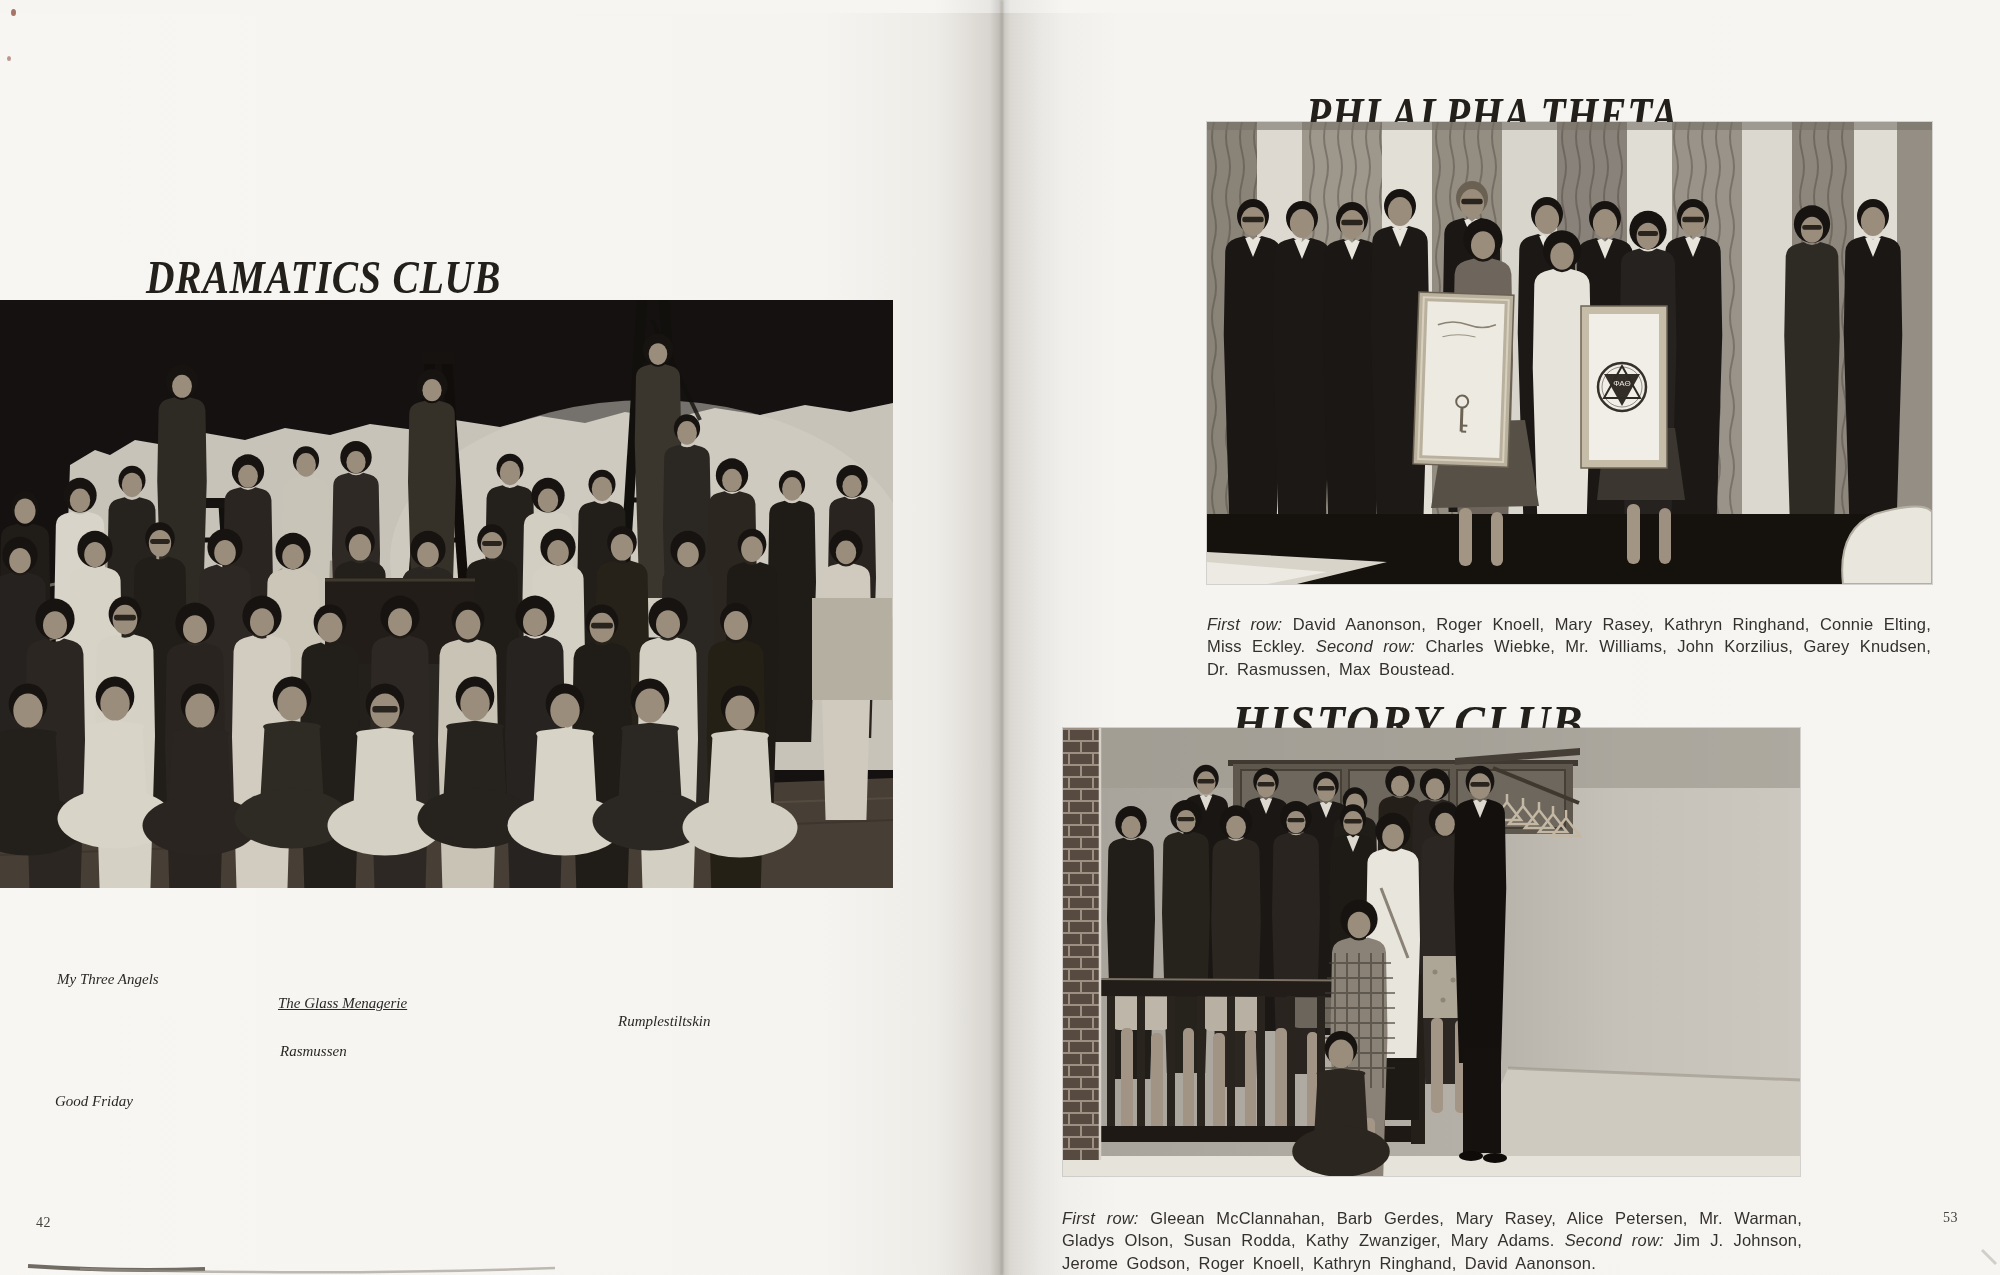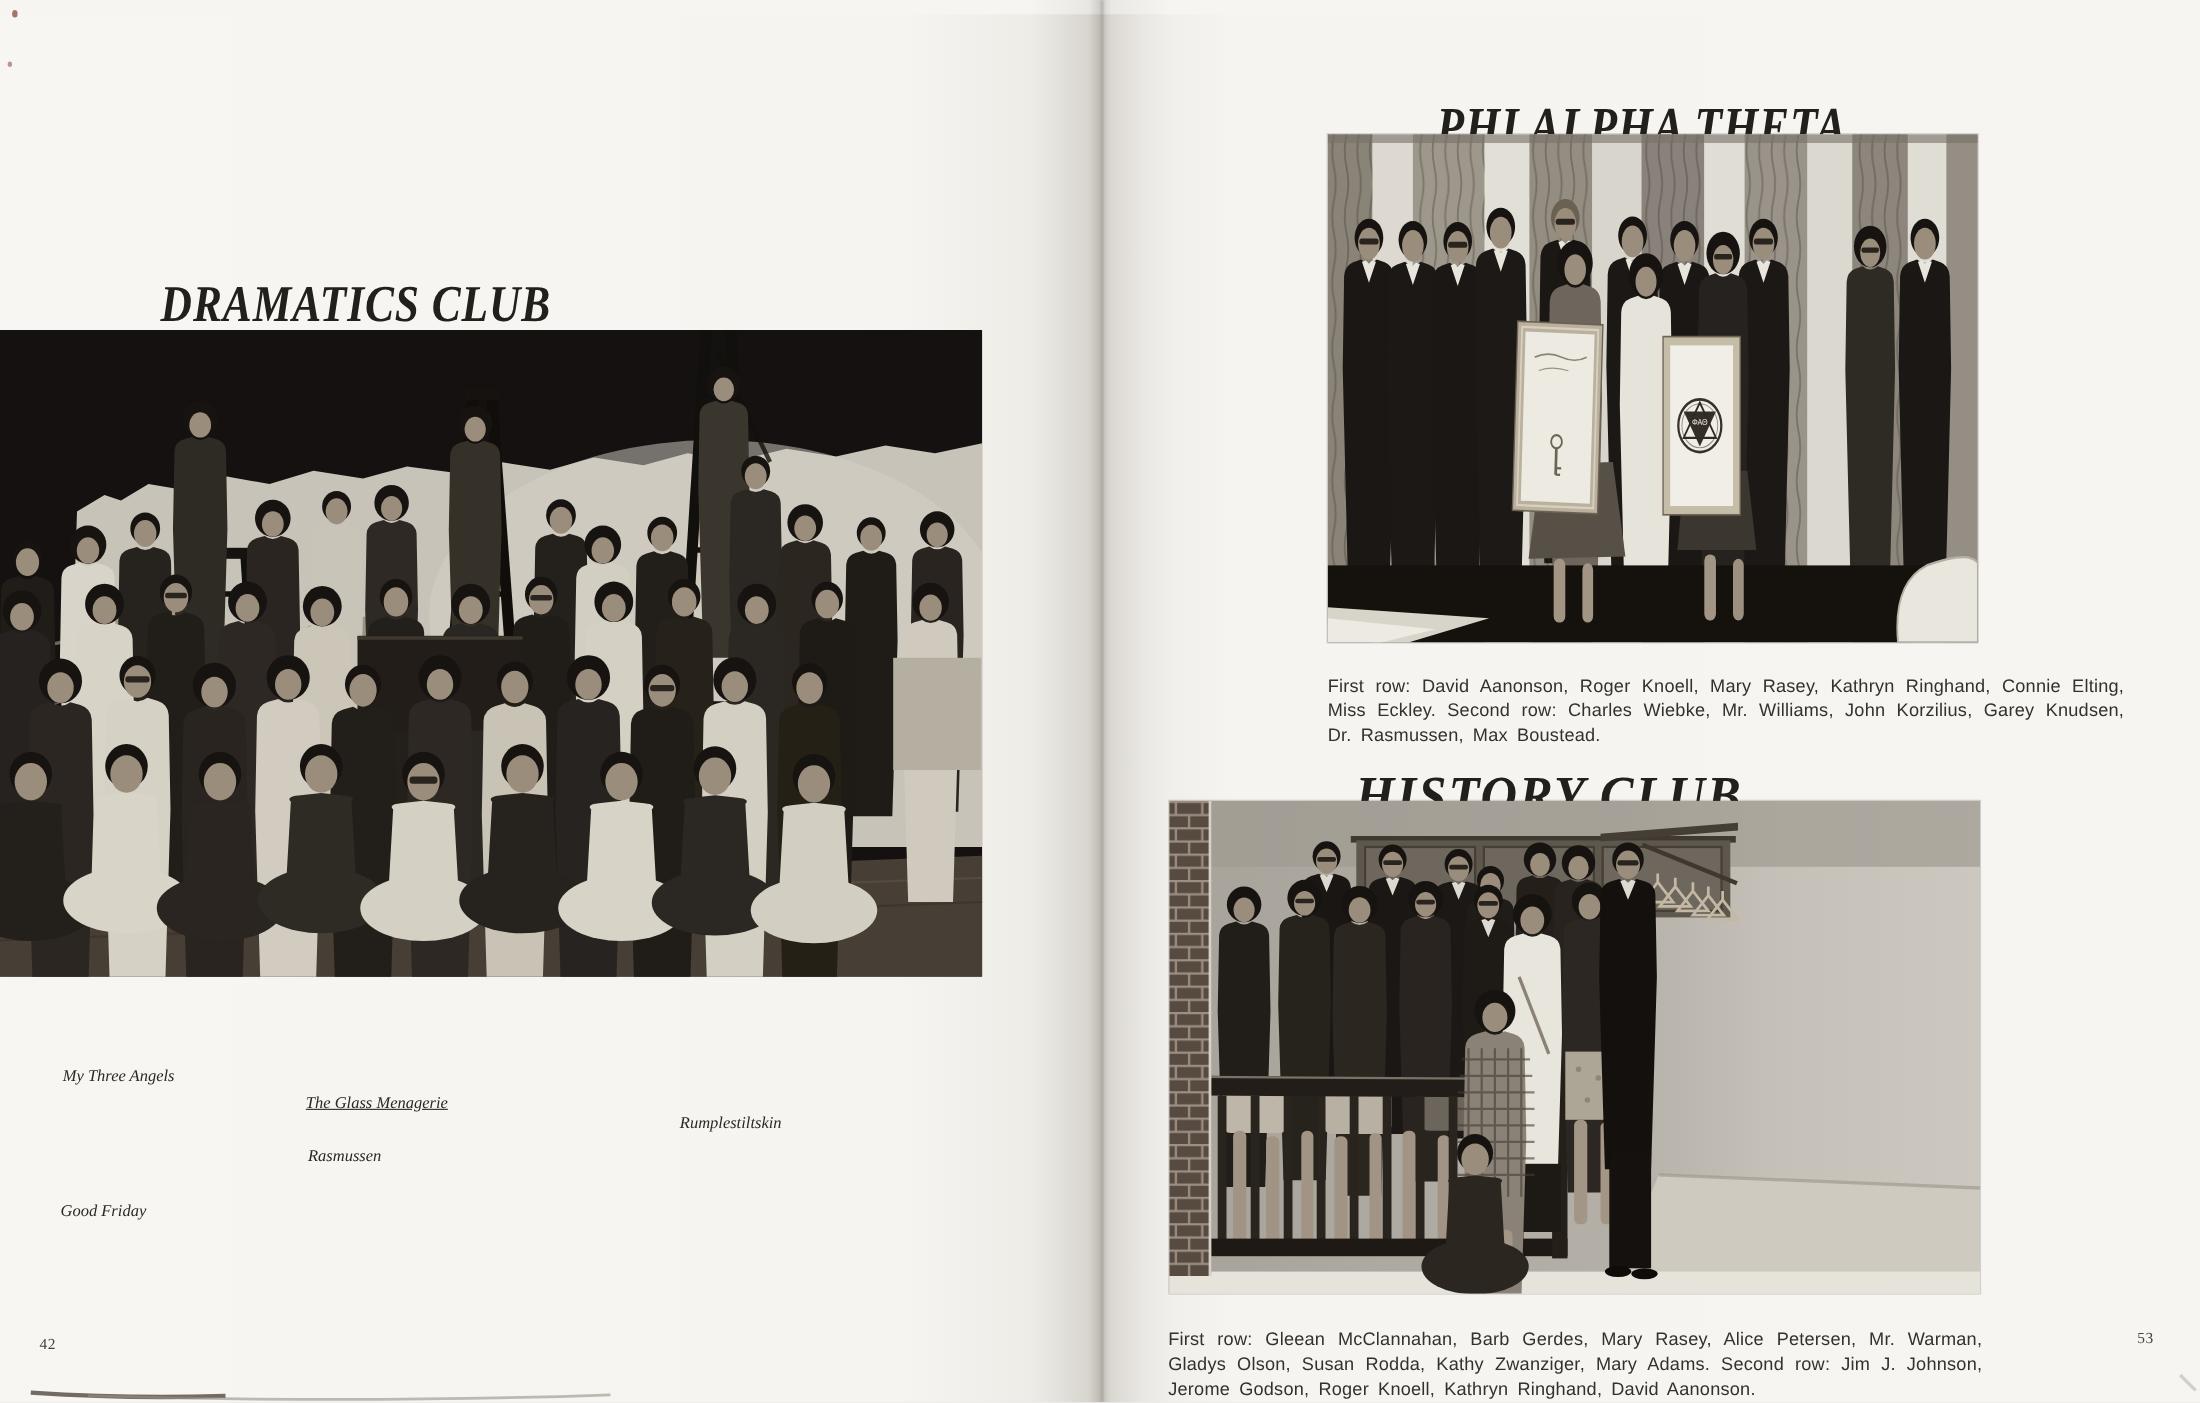--- a/index.html
+++ b/index.html
@@ -20,25 +20,25 @@
   .play2{left:278px;top:982px;text-decoration:underline;}
   .play3{left:618px;top:1000px;}
   .play4{left:280px;top:1030px;}
   .play5{left:55px;top:1080px;}
   .pagenum{position:absolute;font-size:14px;color:#46423b;letter-spacing:.5px;}
   .pagenum-left{left:36px;top:1202px;}
   .pagenum-right{left:1943px;top:1210px;}
   .photo{position:absolute;margin:0;box-shadow:0 0 0 1px rgba(55,50,44,.18);}
   .photo svg{display:block;width:100%;height:100%;}
   .photo-dramatics{left:0;top:287px;width:893px;height:588px;box-shadow:none;}
-  .photo-phi{left:1207px;top:122px;width:591px;height:462px;}
+  .photo-phi{left:1207px;top:122px;width:725px;height:462px;}
   .photo-history{left:1063px;top:728px;width:737px;height:448px;}
   .caption{position:absolute;font-family:"Liberation Sans",sans-serif;font-size:16.5px;line-height:22.5px;
            color:#34312d;text-align:justify;word-spacing:3.5px;letter-spacing:.2px;}
-  .caption .ital{}
+  .caption .ital{font-style:italic;}
   .caption-phi{left:1207px;top:596px;width:724px;}
   .caption-history{left:1062px;top:1190px;width:740px;}
   .overlay-marks{position:absolute;left:0;top:0;width:2000px;height:1275px;pointer-events:none;}
   .speck{position:absolute;border-radius:50%;}
 </style>
 </head>
 <body>
 
 <svg width="0" height="0" style="position:absolute" aria-hidden="true">
   <defs>

